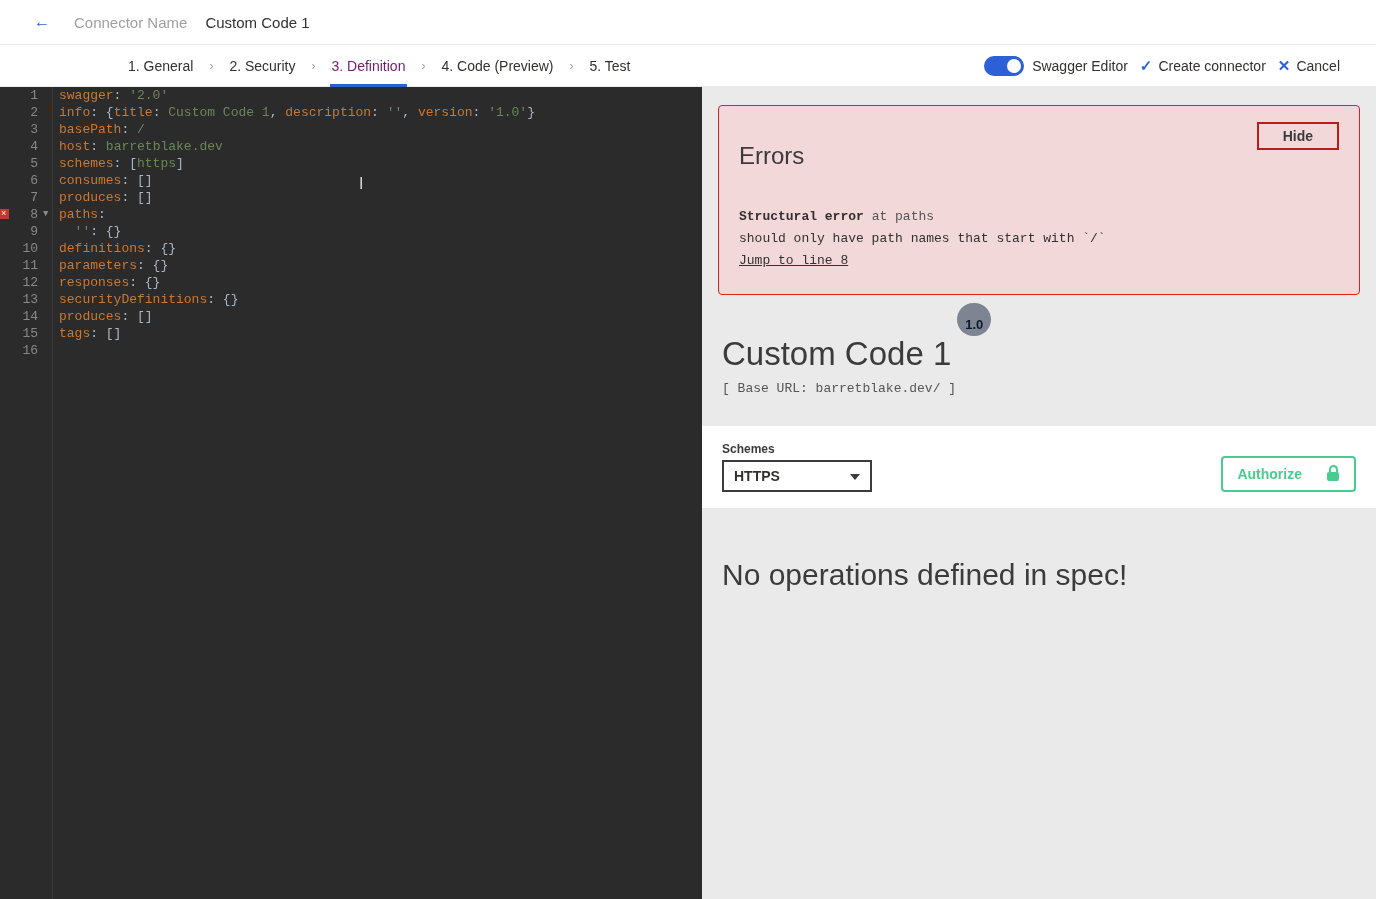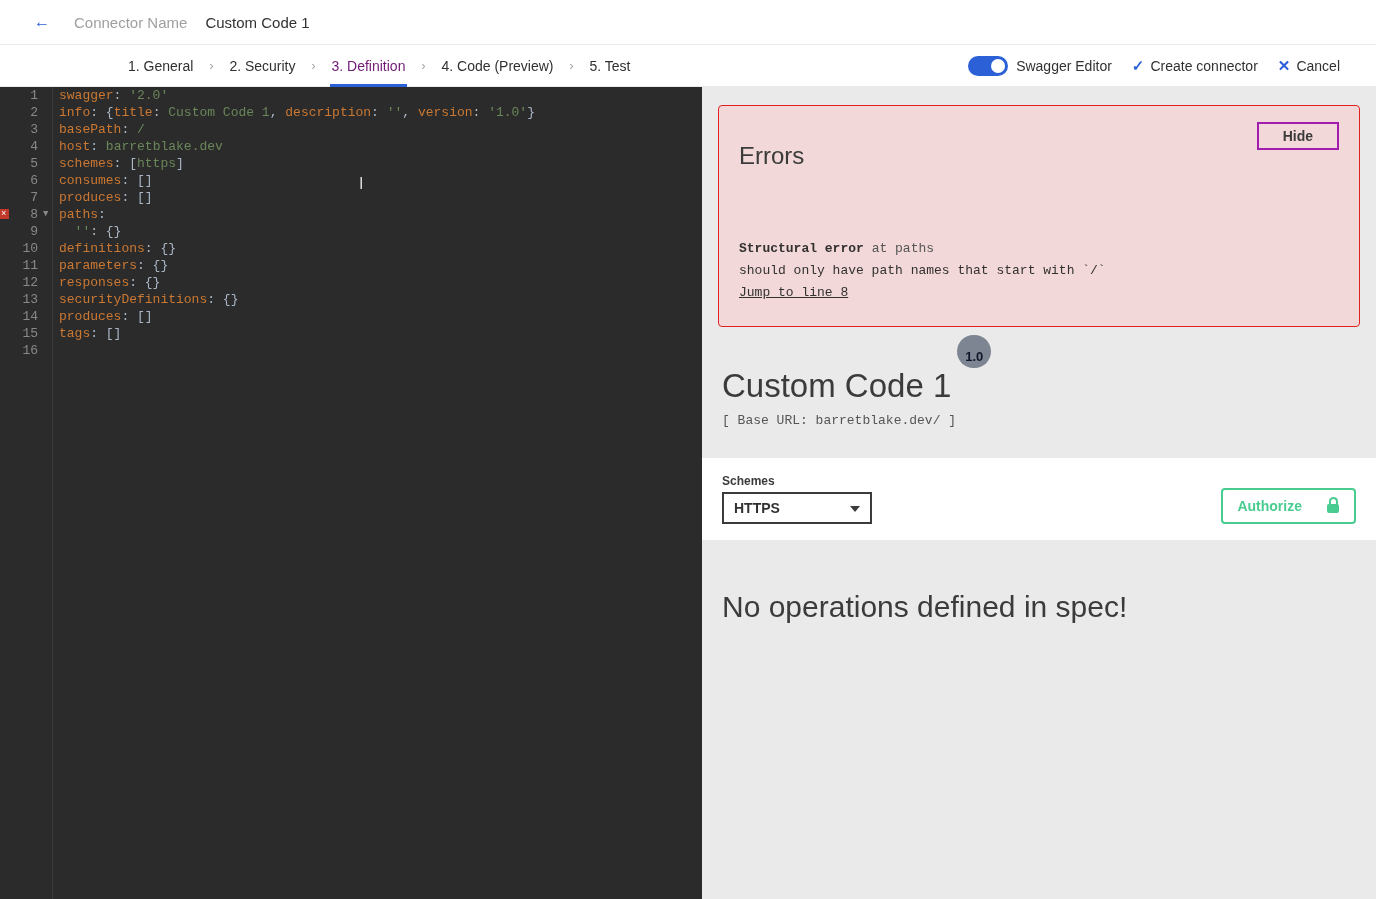--- a/index.html
+++ b/index.html
@@ -49,21 +49,21 @@
   .tab.active { color: #701a75; }
   .tab.active::after {
     content: "";
     position: absolute;
     left: 0; right: 0; bottom: -3px;
     height: 3px;
     background: #2b60d6;
   }
   .chev { color: #a19f9d; font-size: 12px; }
   .tab-row .spacer { flex: 1; }
-  .actions { display: flex; align-items: center; gap: 20px; }
+  .actions { display: flex; align-items: center; gap: 12px; }
   .toggle-wrap { display: flex; align-items: center; gap: 8px; }
   .toggle {
     width: 40px; height: 20px;
     background: #2b60d6;
     border-radius: 10px;
     position: relative;
     cursor: pointer;
   }
   .toggle::after {
     content: "";
@@ -158,29 +158,29 @@
     margin-bottom: 40px;
   }
   .err-header {
     display: flex;
     justify-content: space-between;
     align-items: flex-start;
   }
   .err-title { font-size: 24px; color: #3b3b3b; margin-top: 20px; }
   .hide-btn {
     background: transparent;
-    border: 2px solid #a21caf;
+    border: 2px solid #b91c1c;
     padding: 4px 24px;
     font-size: 14px;
     font-weight: 600;
     color: #3b3b3b;
     cursor: pointer;
   }
   .err-detail {
-    margin-top: 68px;
+    margin-top: 36px;
     font-family: Consolas, "Courier New", monospace;
     font-size: 13px;
     line-height: 22px;
   }
   .err-strong { font-weight: bold; }
   .err-at { color: #555; }
   .jump-link { text-decoration: underline; cursor: pointer; }
   .api-head { position: relative; padding: 0 4px 30px 4px; }
   .api-title {
     font-size: 33px;

